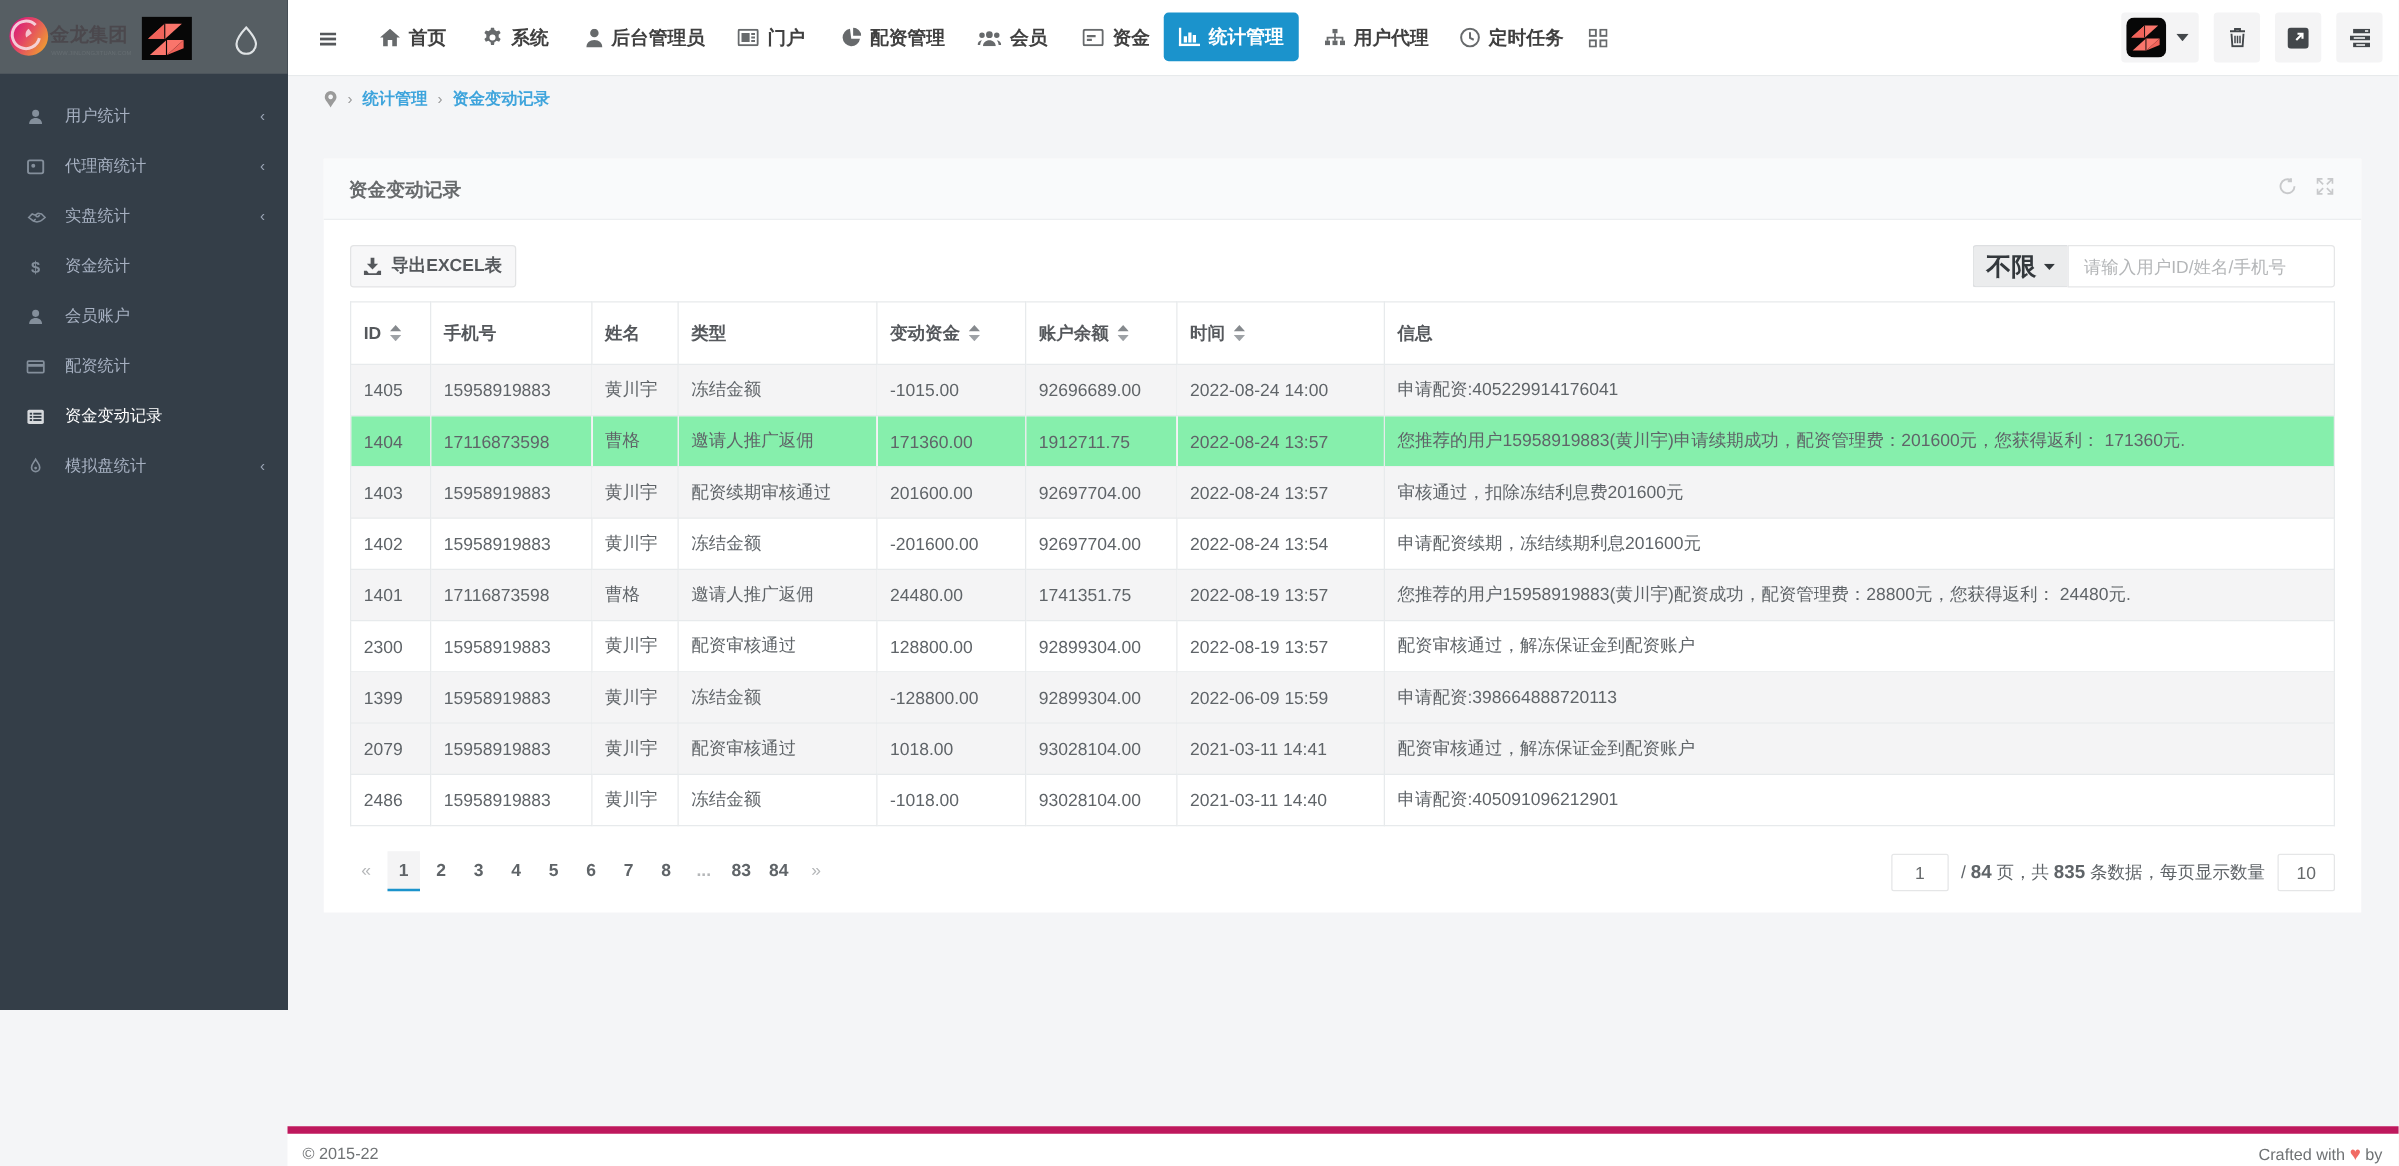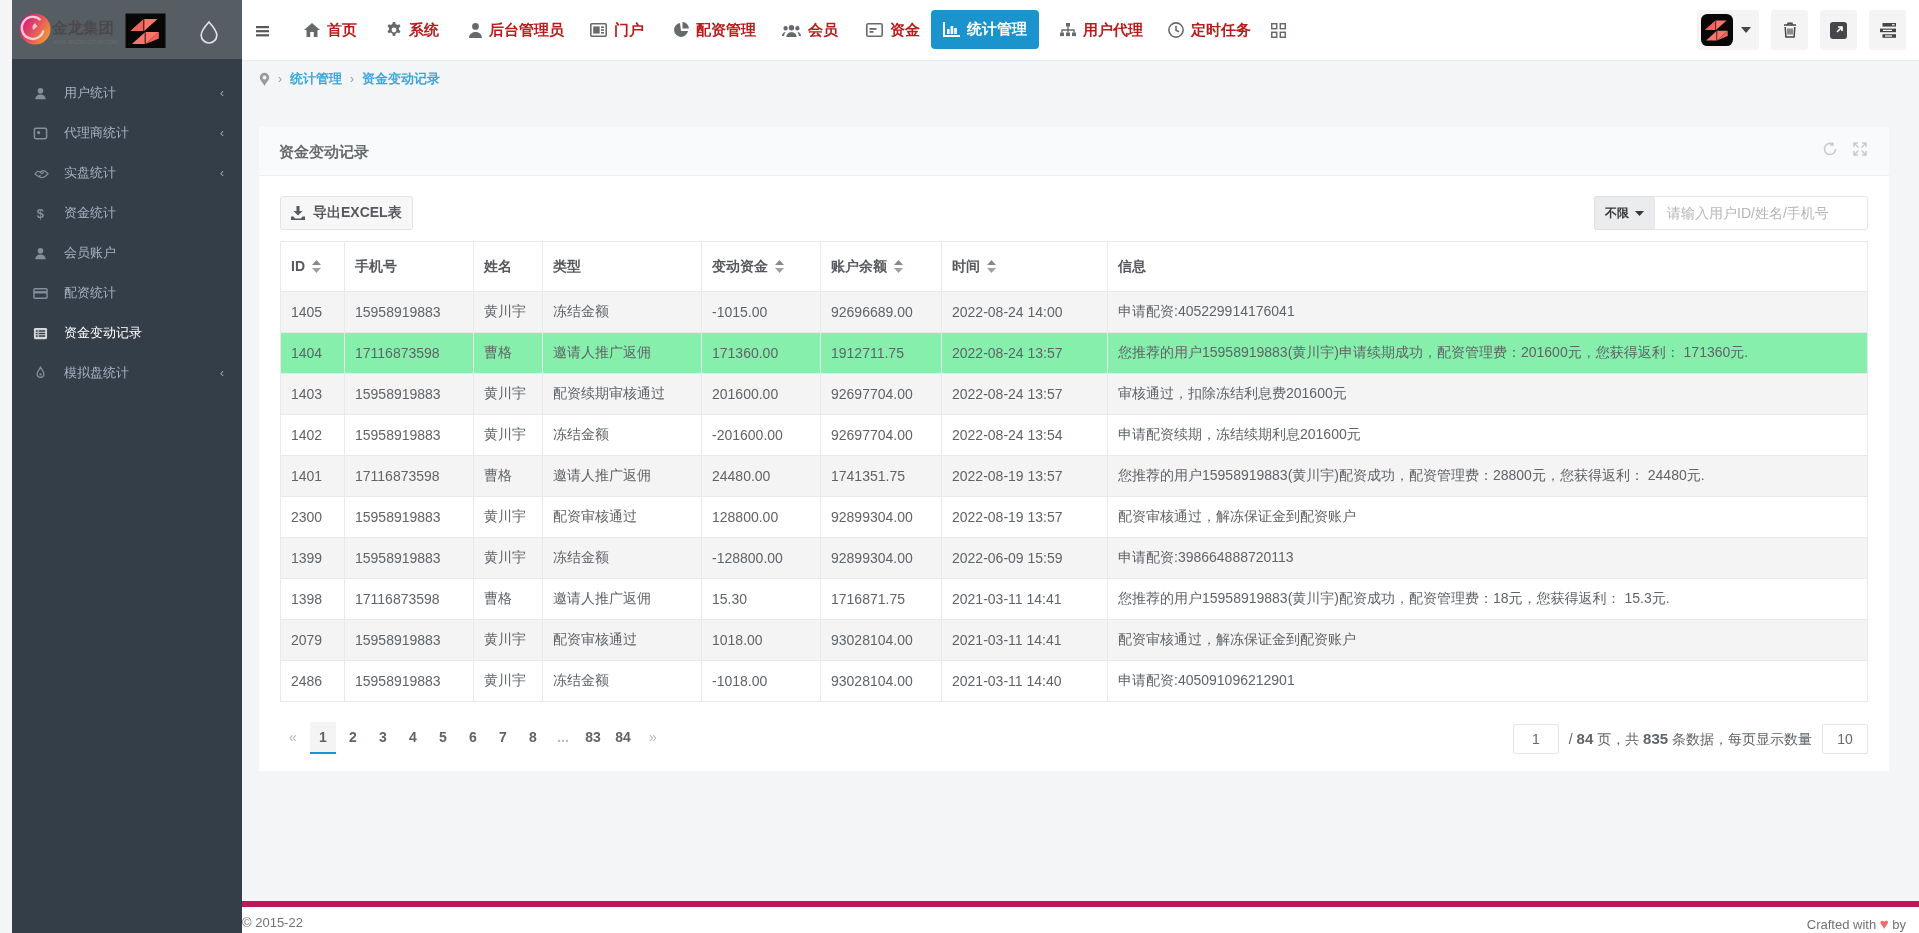--- a/index.html
+++ b/index.html
@@ -1,55 +1,55 @@
 <!DOCTYPE html>
 <html lang="zh"><head>
 <meta charset="utf-8">
 <title>资金变动记录</title>
 <style>
 * { box-sizing: border-box; margin: 0; padding: 0; }
 html,body { width: 1919px; height: 933px; overflow: hidden; }
 body { font-family: "Liberation Sans", sans-serif; font-size: 14px; color: #676a6c; background: #f4f5f7; }
 
-.sidebar { position: fixed; left: 12px; top: 0; width: 230px; height: 933px; background: #343e48; z-index: 10; }
+.sidebar { position: fixed; left: 0; top: 0; width: 230px; height: 808px; background: #343e48; z-index: 10; }
 .logo-head { height: 59px; background: #565e63; position: relative; }
 .menu { list-style: none; padding-top: 14px; }
 .menu li { height: 40px; line-height: 40px; position: relative; color: #a7b1c2; font-size: 13px; cursor: pointer; }
 .menu li .mi { position: absolute; left: 21px; top: 13px; width: 15px; height: 15px; opacity: .9; }
 .menu li .mt { position: absolute; left: 52px; top: 0; }
 .menu li .arr { position: absolute; right: 18px; top: 0; font-size: 12px; color: #9aa4b5; font-family: "Liberation Sans", sans-serif; }
 .menu li.active { color: #ffffff; }
 
 .main { margin-left: 230px; height: 933px; position: relative; }
 
 .topnav { height: 61px; background: #fff; border-bottom: 1px solid #e7eaec; position: relative; white-space: nowrap; }
 .nav-items { position: absolute; left: 0; top: 0; height: 60px; }
 .ham { position: absolute; left: 26px; top: 24px; }
-.nitem { position: absolute; top: 0; display: inline-flex; align-items: center; height: 60px; font-size: 15px; font-weight: 700; color: #b91c1c; }
+.nitem { position: absolute; top: 0; display: inline-flex; align-items: center; height: 60px; font-size: 15px; font-weight: 700; color: #404040; }
 .nitem svg { margin-right: 7px; }
 .nitem.nbtn { background: #1b93cc; color: #fff; height: 39px; border-radius: 4px; top: 10px; padding: 0 12px; }
 .nav-right { position: absolute; right: 13px; top: 10px; display: flex; }
 .rbtn { height: 40px; background: #f4f4f5; border-radius: 3px; margin-left: 12px; display: flex; align-items: center; justify-content: center; }
 
 .crumbrow { height: 66px; position: relative; }
 .crumb { position: absolute; left: 29px; top: 9px; font-size: 13px; color: #9a9a9a; display: flex; align-items: center; }
 .crumb a { color: #3ea4dc; text-decoration: none; font-weight: 700; }
 .crumb .sep { margin: 0 8px; color: #9a9a9a; font-size: 12px; }
 
 .ibox { margin: 0 30px 0 29px; background: #fff; }
 .ibox-title { height: 49px; background: #f9fafb; border-bottom: 1px solid #eceef0; position: relative; }
 .ibox-title h5 { position: absolute; left: 20px; top: 16px; font-size: 15px; font-weight: 700; color: #676a6c; }
 .ibox-tools { position: absolute; right: 22px; top: 15px; color: #c8c9cb; }
 .ibox-content { padding: 20px 21px 17px; }
 
 .toolbar { height: 34px; position: relative; margin-bottom: 11px; }
 .btn-export { position: absolute; left: 0; top: 0; height: 34px; padding: 0 10px; background: #f7f7f8; border: 1px solid #e3e4e5; border-radius: 3px; font-size: 14px; font-weight: 700; color: #55585c; display: inline-flex; align-items: center; }
 .btn-export svg { margin-right: 8px; }
 .searchgrp { position: absolute; right: 0; top: 0; height: 34px; display: flex; }
-.btn-filter { height: 34px; padding: 0 10px; background: #ebeced; border: 1px solid #dddfe1; border-right: none; border-radius: 3px 0 0 3px; font-size: 12px; font-weight: 700; color: #33383c; display: inline-flex; align-items: center; }
+.btn-filter { height: 34px; padding: 0 10px; background: #ebeced; border: 1px solid #dddfe1; border-right: none; border-radius: 3px 0 0 3px; font-size: 20px; font-weight: 700; color: #33383c; display: inline-flex; align-items: center; }
 .searchgrp input { width: 214px; height: 34px; border: 1px solid #e5e6e7; border-radius: 0 3px 3px 0; padding: 0 12px; font-size: 14px; color: #676a6c; outline: none; font-family: "Liberation Sans", sans-serif; }
 .searchgrp input::placeholder { color: #b4b6b8; }
 
 table.grid { width: 100%; border-collapse: collapse; table-layout: fixed; }
 table.grid th, table.grid td { border: 1px solid #e7eaec; font-size: 14px; color: #5f6468; padding: 0 0 0 10px; overflow: hidden; white-space: nowrap; }
 table.grid th { height: 50px; font-weight: 700; color: #55585c; text-align: left; }
 table.grid td { height: 41px; }
 table.grid tr.odd td { background: #f4f4f5; }
 table.grid tr.hl td { background: #86efac; }
 .sorter { display: inline-block; vertical-align: -2px; margin-left: 7px; }
@@ -401,30 +401,20 @@
         <tr class="odd">
               <td>1399</td>
               <td>15958919883</td>
               <td>黄川宇</td>
               <td>冻结金额</td>
               <td>-128800.00</td>
               <td>92899304.00</td>
               <td>2022-06-09 15:59</td>
               <td>申请配资:398664888720113</td>
             </tr>
-        <tr>
-              <td>1398</td>
-              <td>17116873598</td>
-              <td>曹格</td>
-              <td>邀请人推广返佣</td>
-              <td>15.30</td>
-              <td>1716871.75</td>
-              <td>2021-03-11 14:41</td>
-              <td>您推荐的用户15958919883(黄川宇)配资成功，配资管理费：18元，您获得返利： 15.3元.</td>
-            </tr>
         <tr class="odd">
               <td>2079</td>
               <td>15958919883</td>
               <td>黄川宇</td>
               <td>配资审核通过</td>
               <td>1018.00</td>
               <td>93028104.00</td>
               <td>2021-03-11 14:41</td>
               <td>配资审核通过，解冻保证金到配资账户</td>
             </tr>

